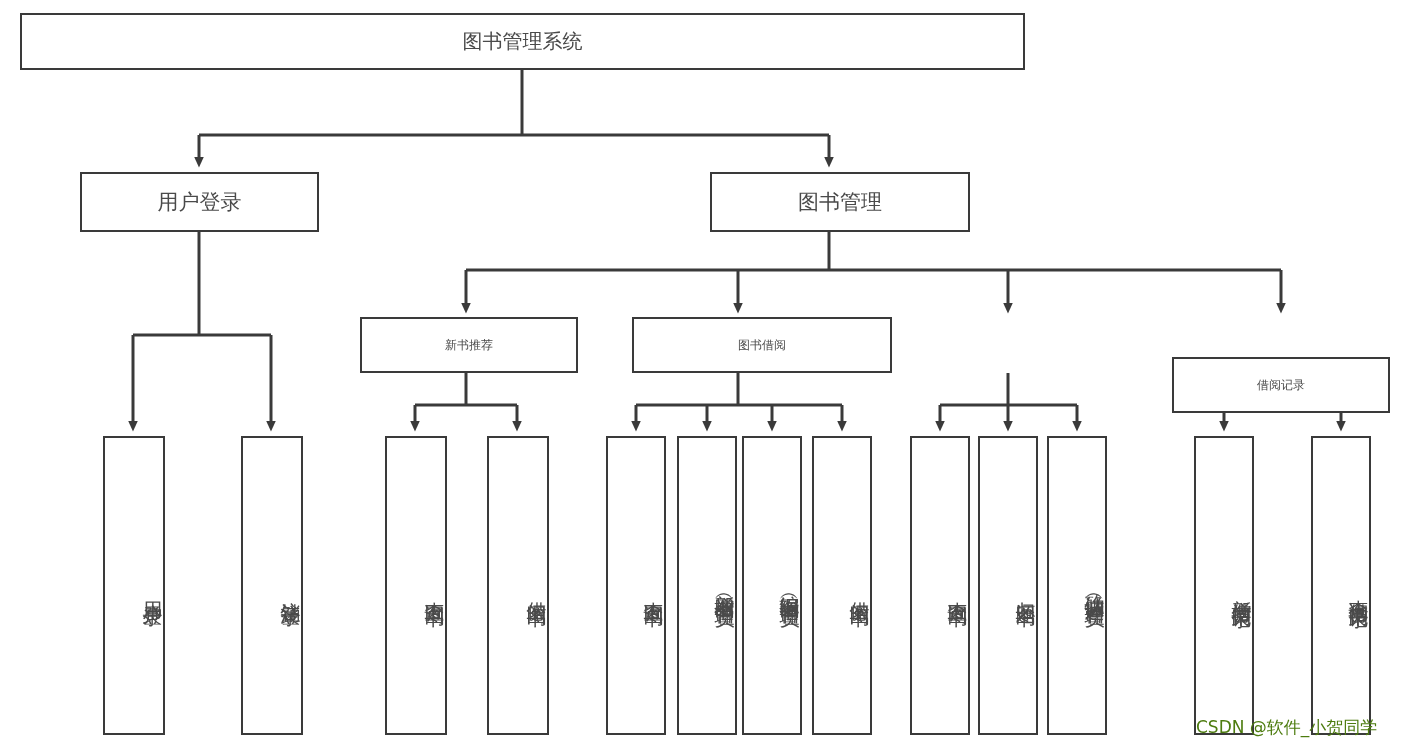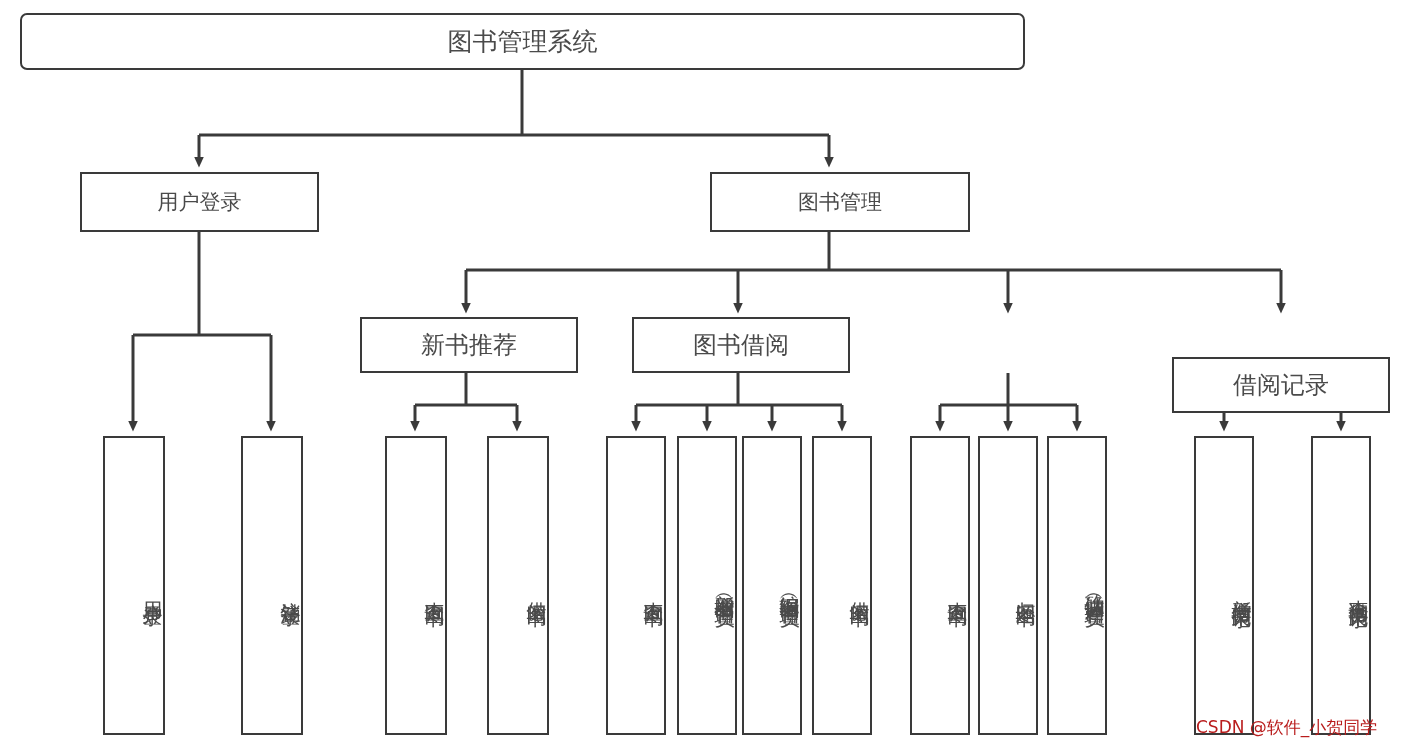--- a/index.html
+++ b/index.html
@@ -32,49 +32,48 @@
     background: #ffffff;
     border: 2.5px solid #3a3a3a;
     display: flex;
     align-items: center;
     justify-content: center;
     color: #4a4a4a;
     text-align: center;
     z-index: 2;
   }
   .node.root {
-    font-size: 25px;
-    border-radius: 7px;
+    font-size: 20px;
   }
   .node.level1 {
     font-size: 21px;
   }
   .node.level2 {
-    font-size: 24px;
+    font-size: 12px;
   }
   .node.leaf {
     font-size: 20px;
     writing-mode: vertical-rl;
     text-orientation: upright;
     letter-spacing: 2px;
     align-items: flex-start;
     justify-content: center;
     padding-top: 8px;
     line-height: 1.05;
   }
   .node.leaf.tall-text {
     align-items: flex-start;
     padding-top: 4px;
   }
   .label {
     display: block;
   }
   .watermark {
     position: absolute;
-    color: #b91c1c;
+    color: #4d7c0f;
     font-size: 17px;
     white-space: nowrap;
     z-index: 5;
     font-family: "DejaVu Sans", "Liberation Sans", sans-serif;
   }
 </style>
 </head>
 <body>
 
 <div id="canvas">
@@ -136,21 +135,21 @@
   <div class="node level1" style="left:80px; top:172px; width:239px; height:60px;">
     <span class="label">用户登录</span>
   </div>
   <div class="node level1" style="left:710px; top:172px; width:260px; height:60px;">
     <span class="label">图书管理</span>
   </div>
 
   <div class="node level2" style="left:360px; top:317px; width:218px; height:56px;">
     <span class="label">新书推荐</span>
   </div>
-  <div class="node level2" style="left:632px; top:317px; width:218px; height:56px;font-family:Liberation Mono, monospace;">
+  <div class="node level2" style="left:632px; top:317px; width:260px; height:56px;font-family:Liberation Mono, monospace;">
     <span class="label">图书借阅</span>
   </div>
   <div class="node level2" style="left:1172px; top:317px; width:218px; height:56px;margin-top:40px;">
     <span class="label">借阅记录</span>
   </div>
 
   <div class="node leaf" style="left:103px; top:436px; width:62px; height:299px;">
     <span class="label">用户登录</span>
   </div>
   <div class="node leaf" style="left:241px; top:436px; width:62px; height:299px;">

